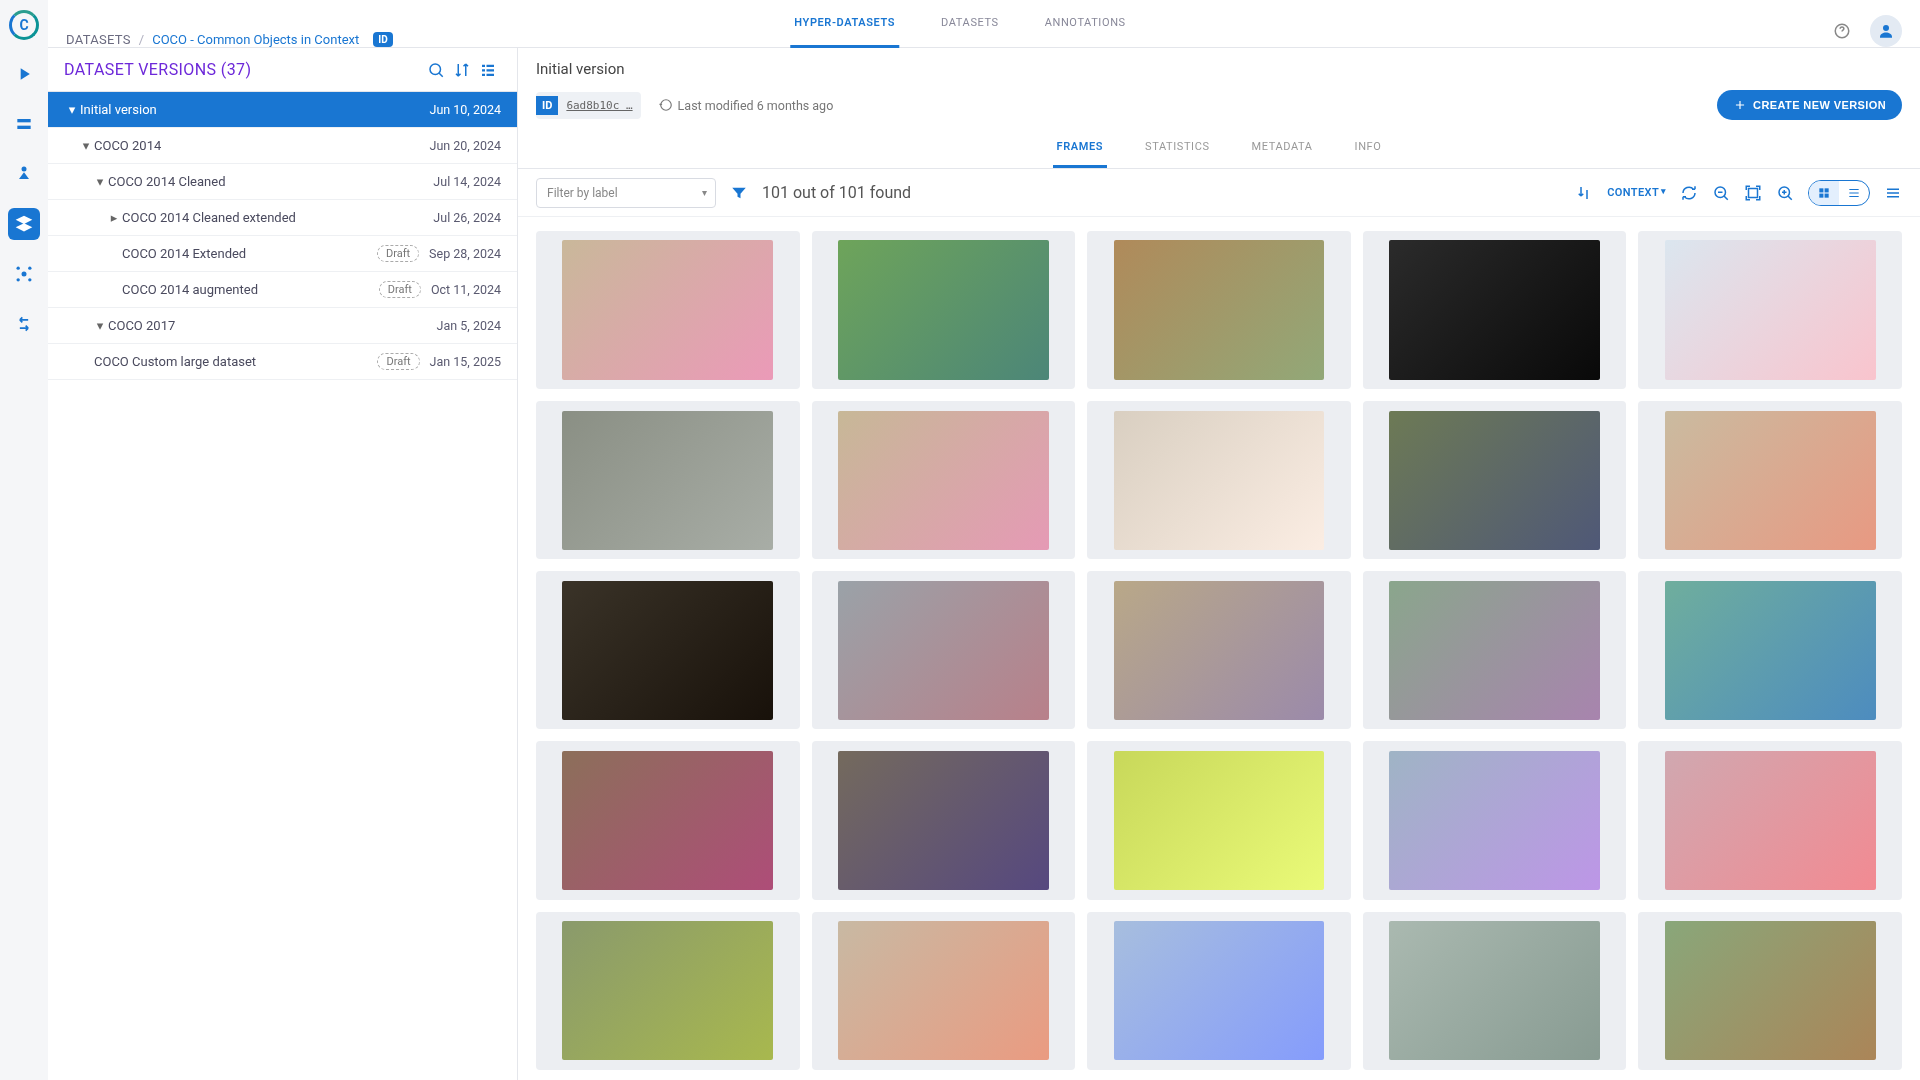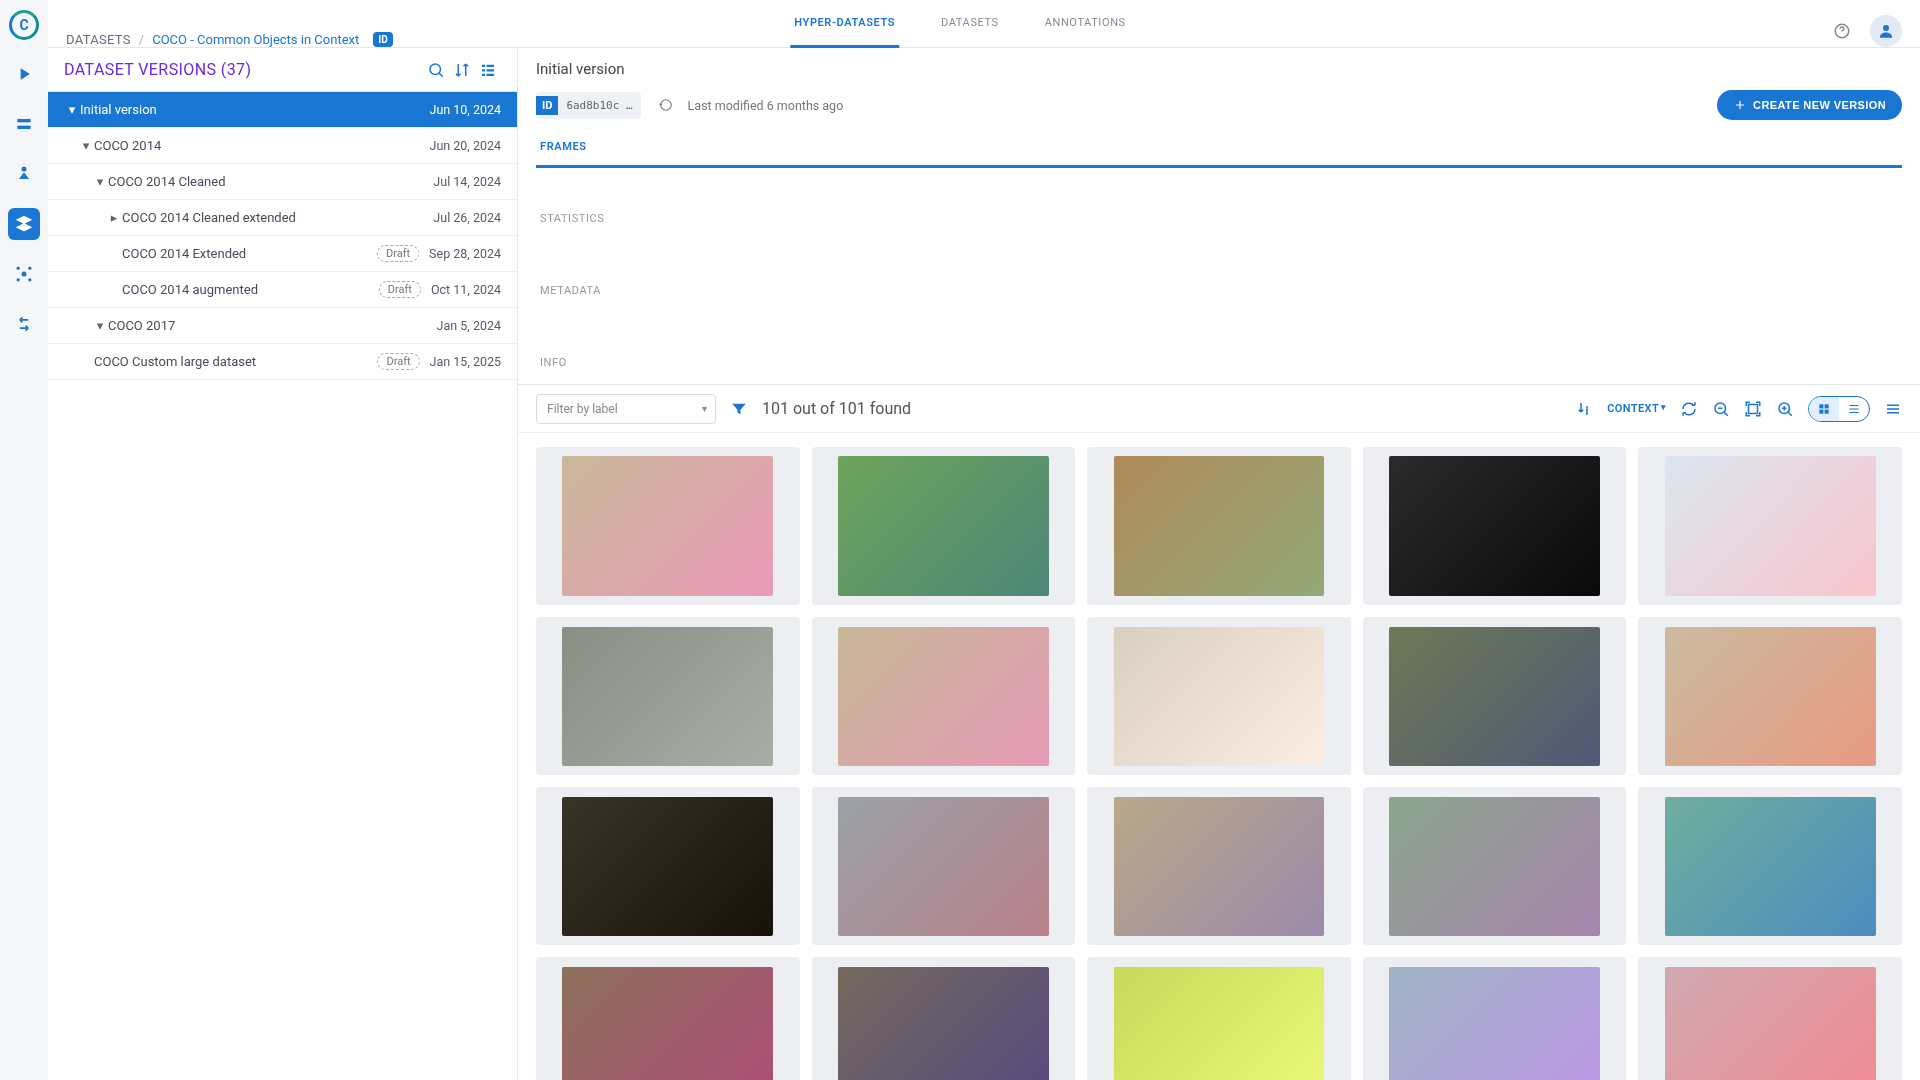--- a/index.html
+++ b/index.html
@@ -52,24 +52,24 @@
 .ind-3 { padding-left: 44px; }
 .ind-4 { padding-left: 58px; }
 
 
 .content { flex: 1; display: flex; flex-direction: column; min-width: 0; background: #fff; }
 .content-header { padding: 12px 18px 0; border-bottom: 1px solid #e4e6eb; }
 .content-title { font-size: 15px; color: #444; margin-bottom: 12px; }
 .content-meta-row { display: flex; align-items: center; gap: 18px; margin-bottom: 10px; }
 .id-chip { display: inline-flex; align-items: center; background: #eef1f5; border-radius: 4px; overflow: hidden; font-size: 11px; }
 .id-chip .k { background: #1976d2; color: #fff; padding: 3px 6px; font-weight: 700; }
-.id-chip .v { padding: 7px 8px; color: #666; font-family: monospace; }
-.meta-text { color: #777; font-size: 12.5px; display: flex; align-items: center; gap: 15px; }
+.id-chip .v { padding: 7px 8px; color: #666; font-family: monospace; text-decoration: underline; }
+.meta-text { color: #777; font-size: 12.5px; display: flex; align-items: center; gap: 5px; }
 .create-btn { margin-left: auto; background: #1976d2; color: #fff; border: none; border-radius: 18px; height: 30px; padding: 0 16px; font-size: 11px; font-weight: 700; letter-spacing: .4px; display: flex; align-items: center; gap: 6px; cursor: pointer; }
-.subtabs { display: flex; gap: 34px; justify-content: center; margin-top: 6px; flex-direction: column; }
+.subtabs { display: flex; gap: 34px; justify-content: center; margin-top: 6px; }
 .subtab { font-size: 11px; letter-spacing: .6px; color: #999; padding: 10px 4px 12px; border-bottom: 3px solid transparent; cursor: pointer; }
 .subtab.active { color: #1976d2; border-bottom-color: #1976d2; font-weight: 600; }
 
 
 .toolbar { height: 48px; display: flex; align-items: center; padding: 0 18px; gap: 14px; border-bottom: 1px solid #eef0f3; }
 .filter-select { height: 30px; border: 1px solid #d8dbe2; border-radius: 4px; padding: 0 26px 0 10px; font-size: 12px; color: #888; background: #fff; min-width: 180px; position: relative; display: flex; align-items: center; }
 .filter-select::after { content: "▾"; position: absolute; right: 8px; color: #888; font-size: 10px; }
 .tool-icon { color: #1976d2; cursor: pointer; display: flex; }
 .count-text { font-size: 16px; color: #555; }
 .toolbar .spacer { flex: 1; }

